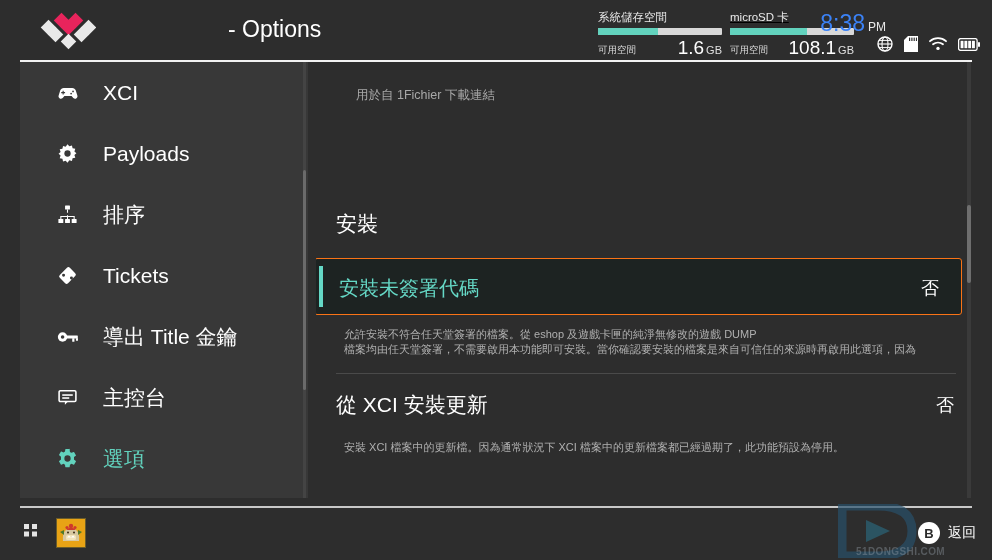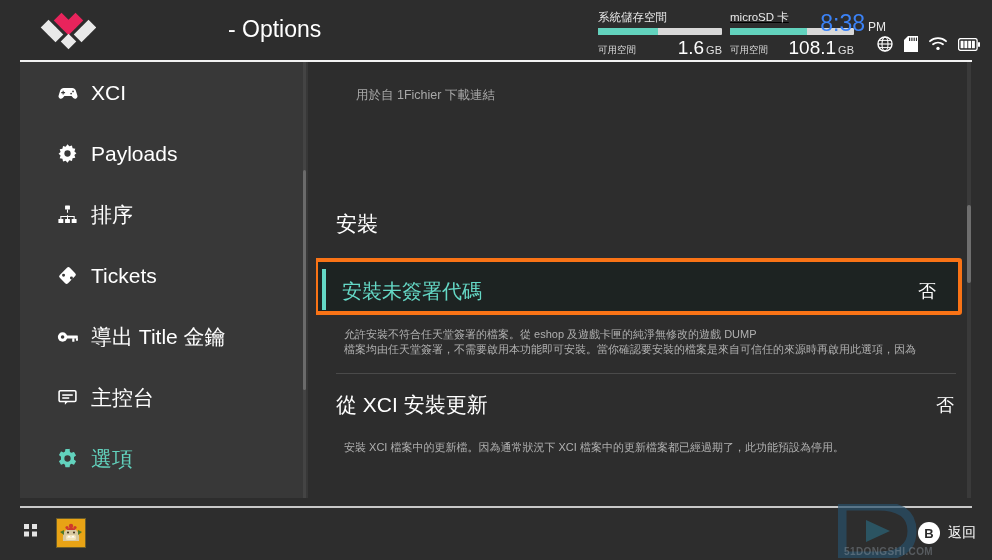--- a/index.html
+++ b/index.html
@@ -40,38 +40,38 @@
   .clock .c-ampm { font-size:12px; color:#e8e8e8; margin-left:3px; }
 
   .sysicons { position:absolute; right:12px; top:36px; display:flex; gap:11px; align-items:center; }
   .sysicons svg { display:block; }
 
   .hdr-rule { position:absolute; left:20px; top:60px; width:952px; height:2px; background:#f2f2f2; }
 
   
   .sidebar { position:absolute; left:20px; top:62px; width:288px; height:436px; background:#383838; }
   .side-list { position:absolute; left:0; top:0; width:288px; }
-  .side-item { position:relative; height:61px; display:flex; align-items:center; padding-left:37px; }
+  .side-item { position:relative; height:61px; display:flex; align-items:center; padding-left:37px;gap:12px; }
   .side-item .s-ico { width:30px; display:flex; align-items:center; justify-content:flex-start; color:#ffffff; }
   .side-item .s-lbl { font-size:21px; color:#ffffff; margin-left:4px; white-space:nowrap; }
   .side-item.active .s-ico { color:#62d2bd; }
   .side-item.active .s-lbl { color:#62d2bd; }
 
   .side-scroll-track { position:absolute; left:303px; top:62px; width:3px; height:436px; background:#444444; }
   .side-scroll-thumb { position:absolute; left:303px; top:170px; width:3px; height:220px; background:#6a6a6a; border-radius:2px; }
 
   
   .main { position:absolute; left:316px; top:62px; width:656px; height:436px; background:#2d2d2d; overflow:hidden;}
 
   .opt-desc-top { position:absolute; left:40px; top:25px; font-size:12.5px; color:#a8a8a8; white-space:nowrap;}
 
   .section-head { position:absolute; left:20px; top:148px; font-size:21px; color:#ffffff; }
 
   .row-sel { position:absolute; left:-2px; top:196px; width:648px; height:57px;
-             background:#1d2322; border:4px solid #f97316; border-radius:3px; }
+             background:#1d2322; border:1px solid #f97316; border-radius:3px; }
   .row-sel .accent { position:absolute; left:4px; top:7px; width:4px; height:41px; background:#65d8c6; }
   .row-sel .r-lbl { position:absolute; left:24px; top:16px; font-size:20px; color:#65d8c6; white-space:nowrap;}
   .row-sel .r-val { position:absolute; right:22px; top:17px; font-size:18px; color:#ffffff; }
 
   .row-desc { position:absolute; left:28px; width:600px; font-size:11px; color:#b0b0b0; line-height:15px; }
   .d1 { top:265px; }
 
   .divider { position:absolute; left:20px; width:620px; height:1px; background:#4a4a4a; }
   .dv1 { top:311px; }
 
@@ -95,21 +95,21 @@
   .back-btn { position:absolute; right:16px; top:522px; display:flex; align-items:center; gap:8px; }
   .btn-b { width:22px; height:22px; border-radius:50%; background:#ffffff; color:#2b2b2b;
            font-size:13px; font-weight:bold; display:flex; align-items:center; justify-content:center; }
   .back-lbl { font-size:14px; color:#ffffff; }
 
   
   .wm { position:absolute; right:0px; top:500px; width:160px; height:60px; pointer-events:none; }
   .wm-d { position:absolute; left:6px; top:4px; opacity:0.92;}
   .wm-cn { position:absolute; left:40px; top:6px; font-size:27px; color:rgba(120,130,140,0.30);
            letter-spacing:4px; font-weight:bold; }
-  .wm-url { position:absolute; left:12px; bottom:3px; font-size:10px; color:rgba(150,160,170,0.40);
+  .wm-url { position:absolute; left:24px; bottom:3px; font-size:10px; color:rgba(150,160,170,0.40);
             letter-spacing:0.4px; font-weight:bold;}
 </style>
 </head>
 <body>
 
 <div id="app">
 
   <div class="header">
 
     <div class="logo-wrap">

